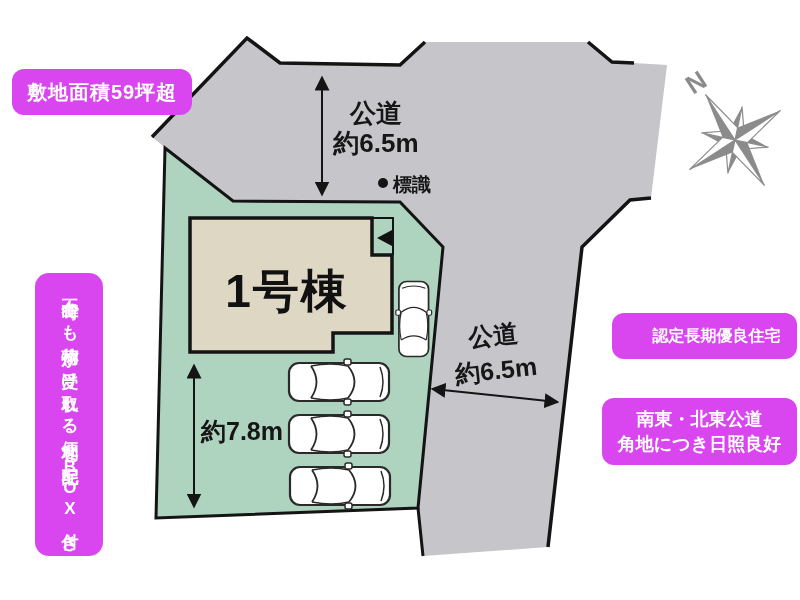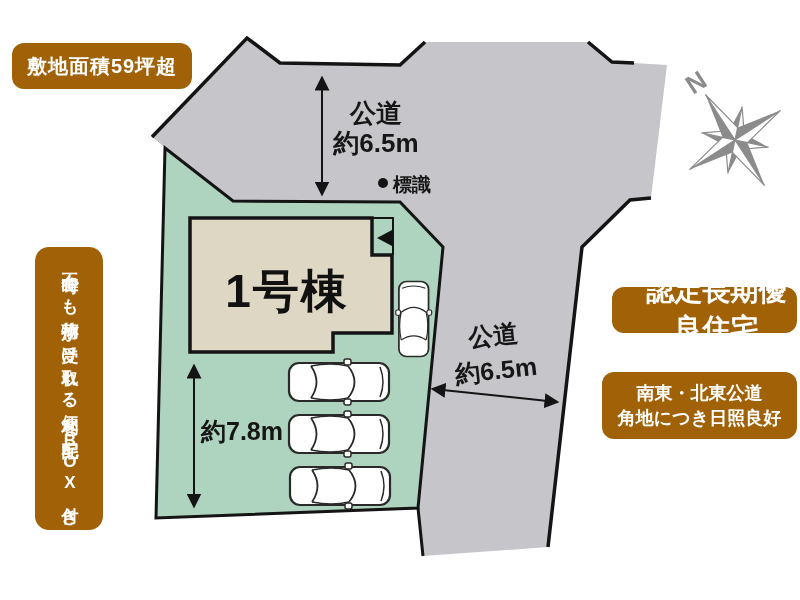--- a/index.html
+++ b/index.html
@@ -1,34 +1,35 @@
 <!DOCTYPE html>
 <html><head>
 <meta charset="utf-8">
 <style>
   html,body{margin:0;padding:0;background:#fff;}
   body{font-family:"Liberation Sans","DejaVu Sans",sans-serif;}
   .stage{position:relative;width:800px;height:600px;background:#fff;overflow:hidden;}
   .stage svg{position:absolute;left:0;top:0;}
   .badge{
     position:absolute;
-    background:#a16207;
+    background:#d946ef;
     color:#fff;
     font-weight:bold;
     border-radius:12px;
     display:flex;
     flex-direction:column;
     align-items:center;
     justify-content:center;
     text-align:center;
     line-height:1.35;
     box-sizing:border-box;
+    margin-top:26px;
   }
   .badge-site-area{left:12px;top:43px;width:180px;height:46px;font-size:20px;letter-spacing:1px;}
-  .badge-certified{left:612px;top:287px;width:185px;height:46px;font-size:28px;padding-left:24px;}
+  .badge-certified{left:612px;top:287px;width:185px;height:46px;font-size:16px;padding-left:24px;}
   .badge-corner{left:602px;top:372px;width:195px;height:67px;font-size:18px;}
   .badge-carspace{left:573px;top:485px;width:225px;height:43px;font-size:20px;}
   .badge-delivery{
     left:35px;top:247px;width:68px;height:283px;
     border-radius:14px;
     flex-direction:row;
     font-size:17px;
     writing-mode:vertical-rl;
     text-orientation:upright;
     letter-spacing:2px;

